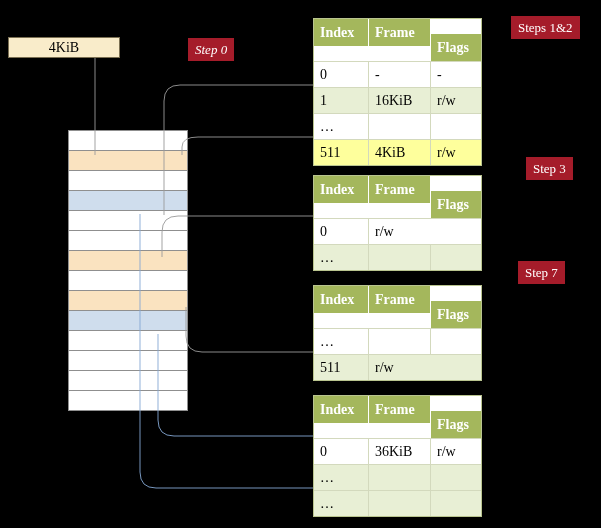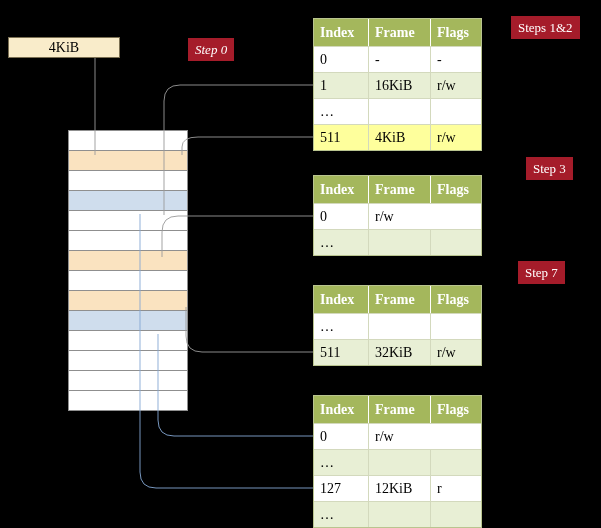--- a/index.html
+++ b/index.html
@@ -78,21 +78,21 @@
   .pcell.c0 { width: 55px; }
   .pcell.c1 { width: 62px; }
   .pcell.c2 { width: 50px; flex: 1; }
   .prow.header .pcell {
     background: #a4b75c;
     color: #fff;
     font-weight: bold;
     height: 27px;
     border-right: 1px solid #fff;
   }
-  .prow.header .pcell:last-child { border-right: none; }
+  .prow.header .pcell:last-child { border-right: none; margin-top: 15px; }
   .prow.data .pcell {
     border-right: 1px solid #d3d9bd;
     border-top: 1px solid #d3d9bd;
   }
   .prow.data .pcell:last-child { border-right: none; }
   .prow.data[data-bg="white"]  { background: #ffffff; }
   .prow.data[data-bg="green"]  { background: #e8efd5; }
   .prow.data[data-bg="yellow"] { background: #feff9c; }
 
   
@@ -187,44 +187,39 @@
       <div class="pcell c1">Frame</div>
       <div class="pcell c2">Flags</div>
     </div>
     <div class="prow data" data-bg="white">
       <div class="pcell c0">…</div>
       <div class="pcell c1"></div>
       <div class="pcell c2"></div>
     </div>
     <div class="prow data" data-bg="green">
       <div class="pcell c0">511</div>
-      <div class="pcell c1">32KiB</div>
       <div class="pcell c2">r/w</div>
     </div>
   </div>
 
   <div id="table4" class="ptable">
     <div class="prow header">
       <div class="pcell c0">Index</div>
       <div class="pcell c1">Frame</div>
       <div class="pcell c2">Flags</div>
     </div>
     <div class="prow data" data-bg="white">
       <div class="pcell c0">0</div>
-      <div class="pcell c2">r/w</div>
-    </div>
-    <div class="prow data" data-bg="green">
-      <div class="pcell c0">…</div>
-      <div class="pcell c1"></div>
-      <div class="pcell c2"></div>
-    </div>
-    <div class="prow data" data-bg="white">
-      <div class="pcell c0">127</div>
-      <div class="pcell c1">12KiB</div>
-      <div class="pcell c2">r</div>
+      <div class="pcell c1">36KiB</div>
+      <div class="pcell c2">r/w</div>
+    </div>
+    <div class="prow data" data-bg="green">
+      <div class="pcell c0">…</div>
+      <div class="pcell c1"></div>
+      <div class="pcell c2"></div>
     </div>
     <div class="prow data" data-bg="green">
       <div class="pcell c0">…</div>
       <div class="pcell c1"></div>
       <div class="pcell c2"></div>
     </div>
   </div>
 
   <svg id="arrows" viewBox="0 0 601 528">
     <defs>

